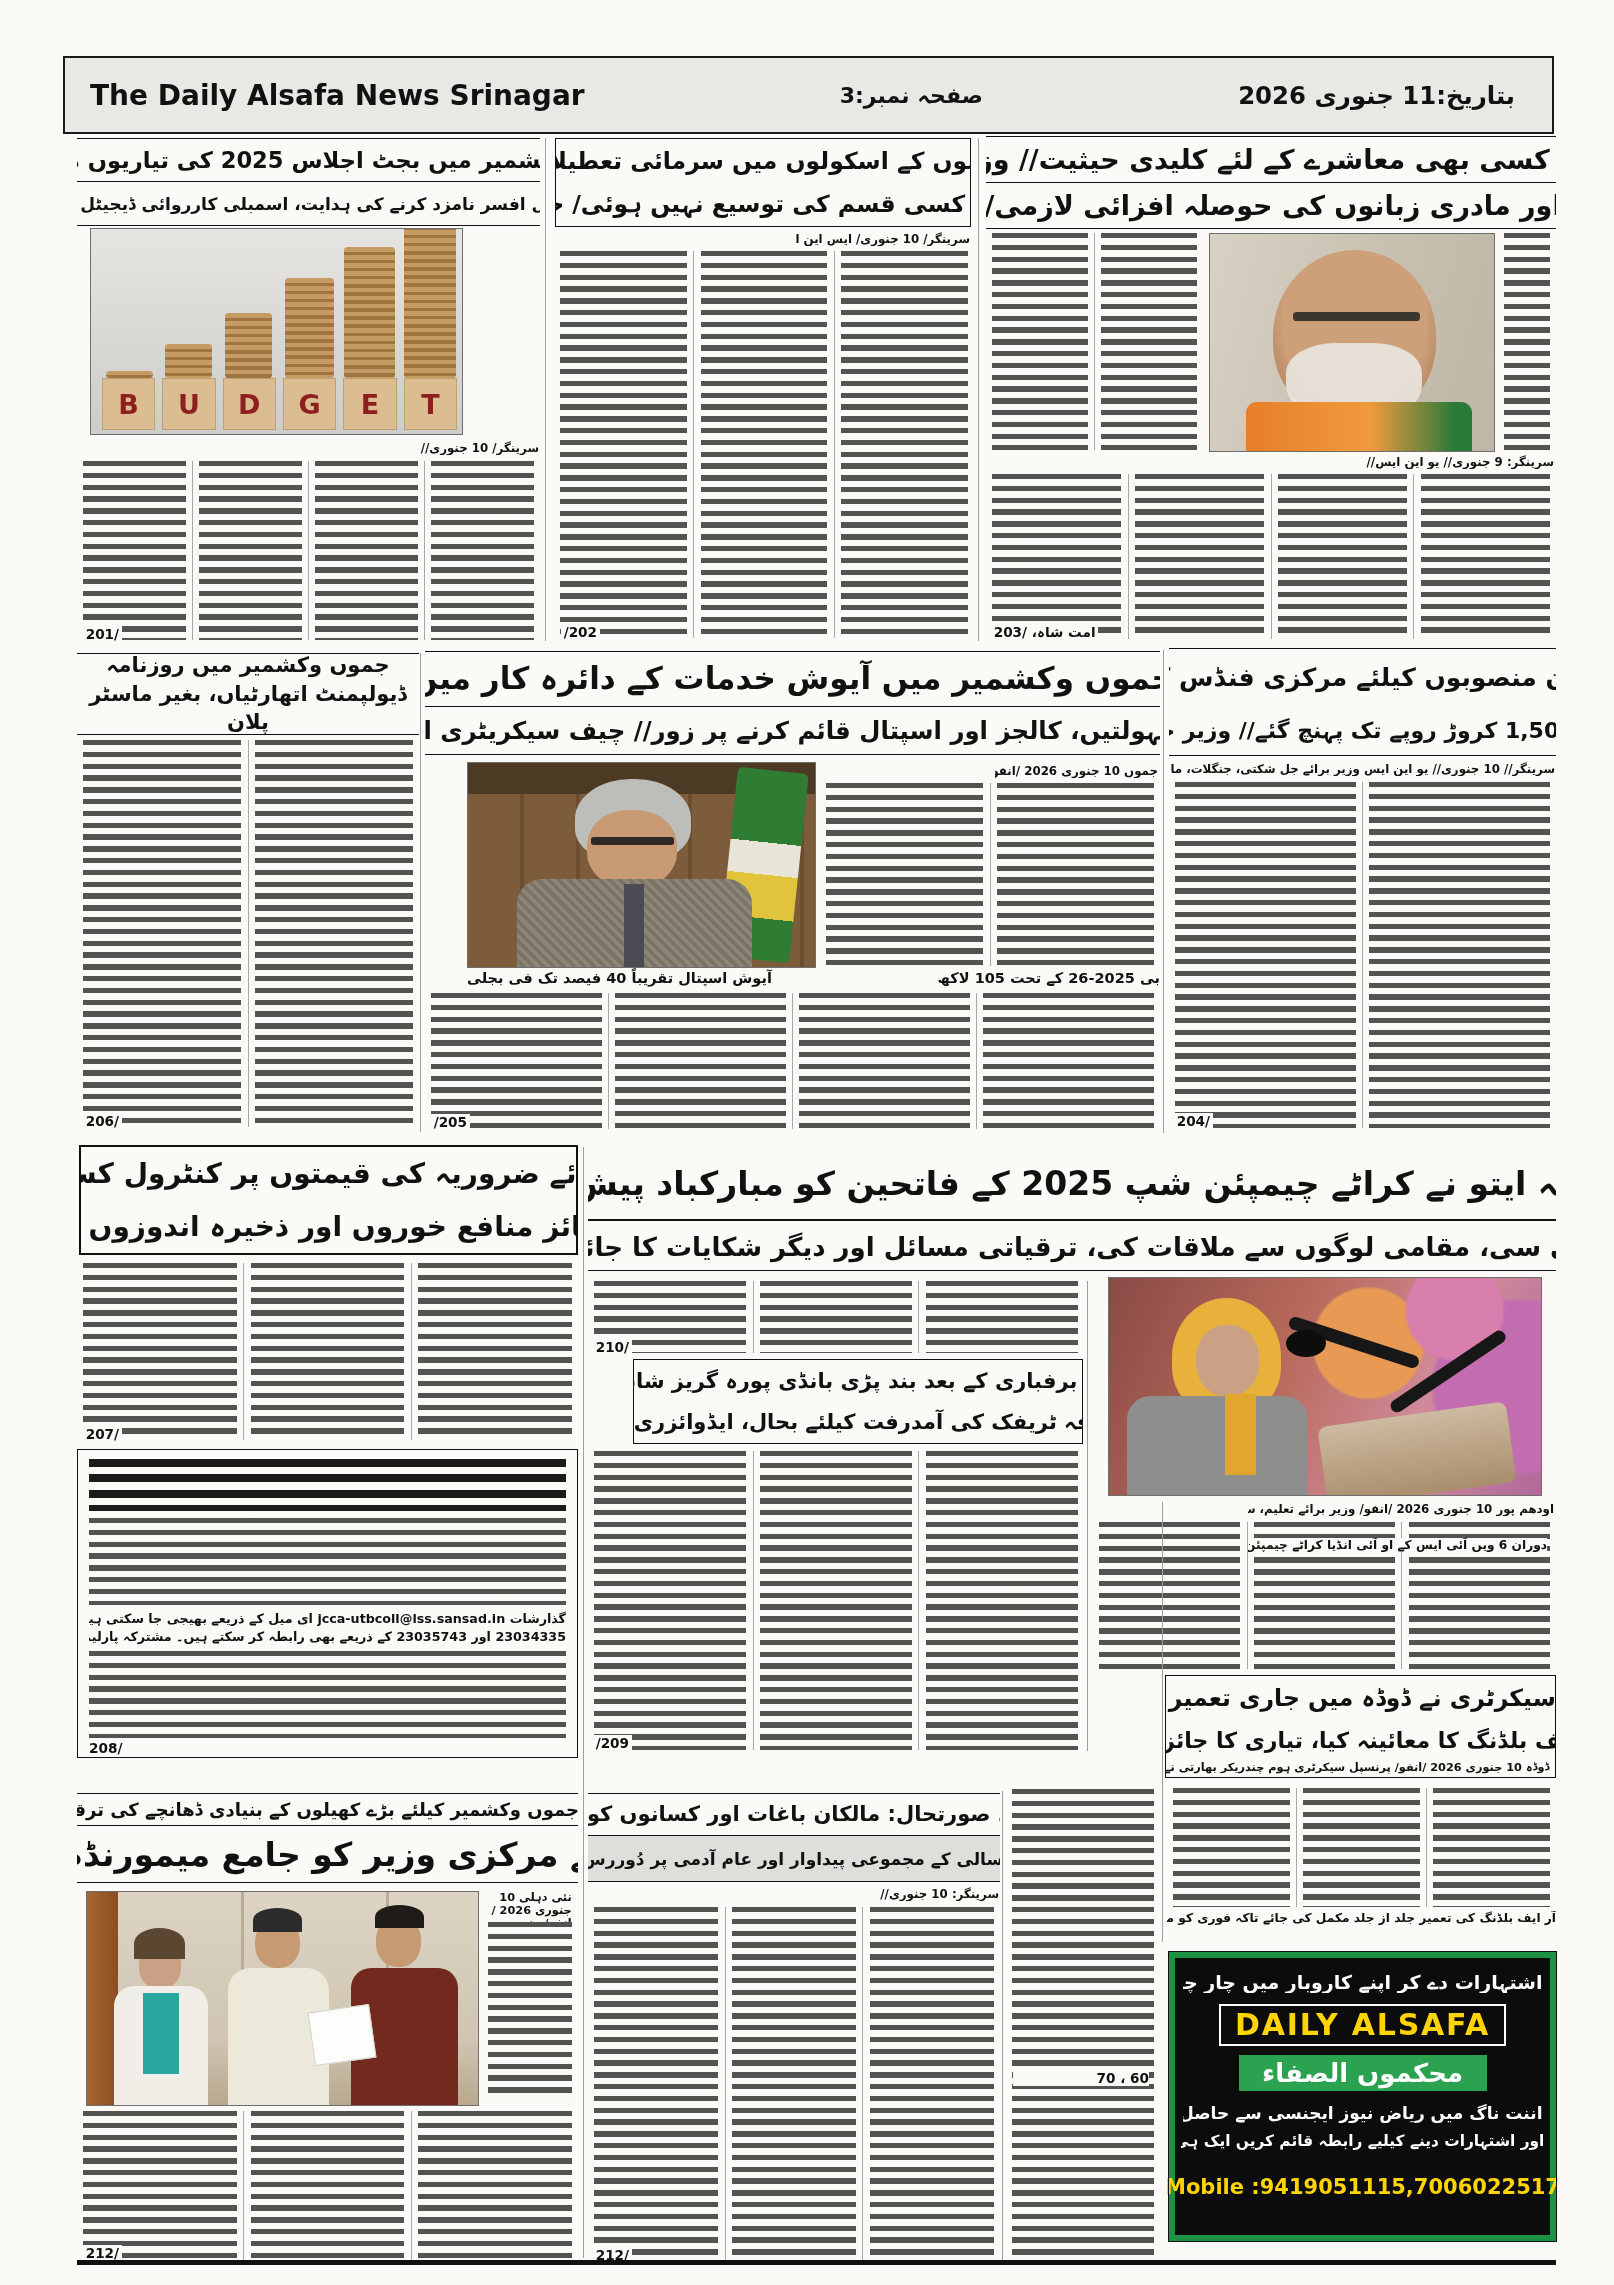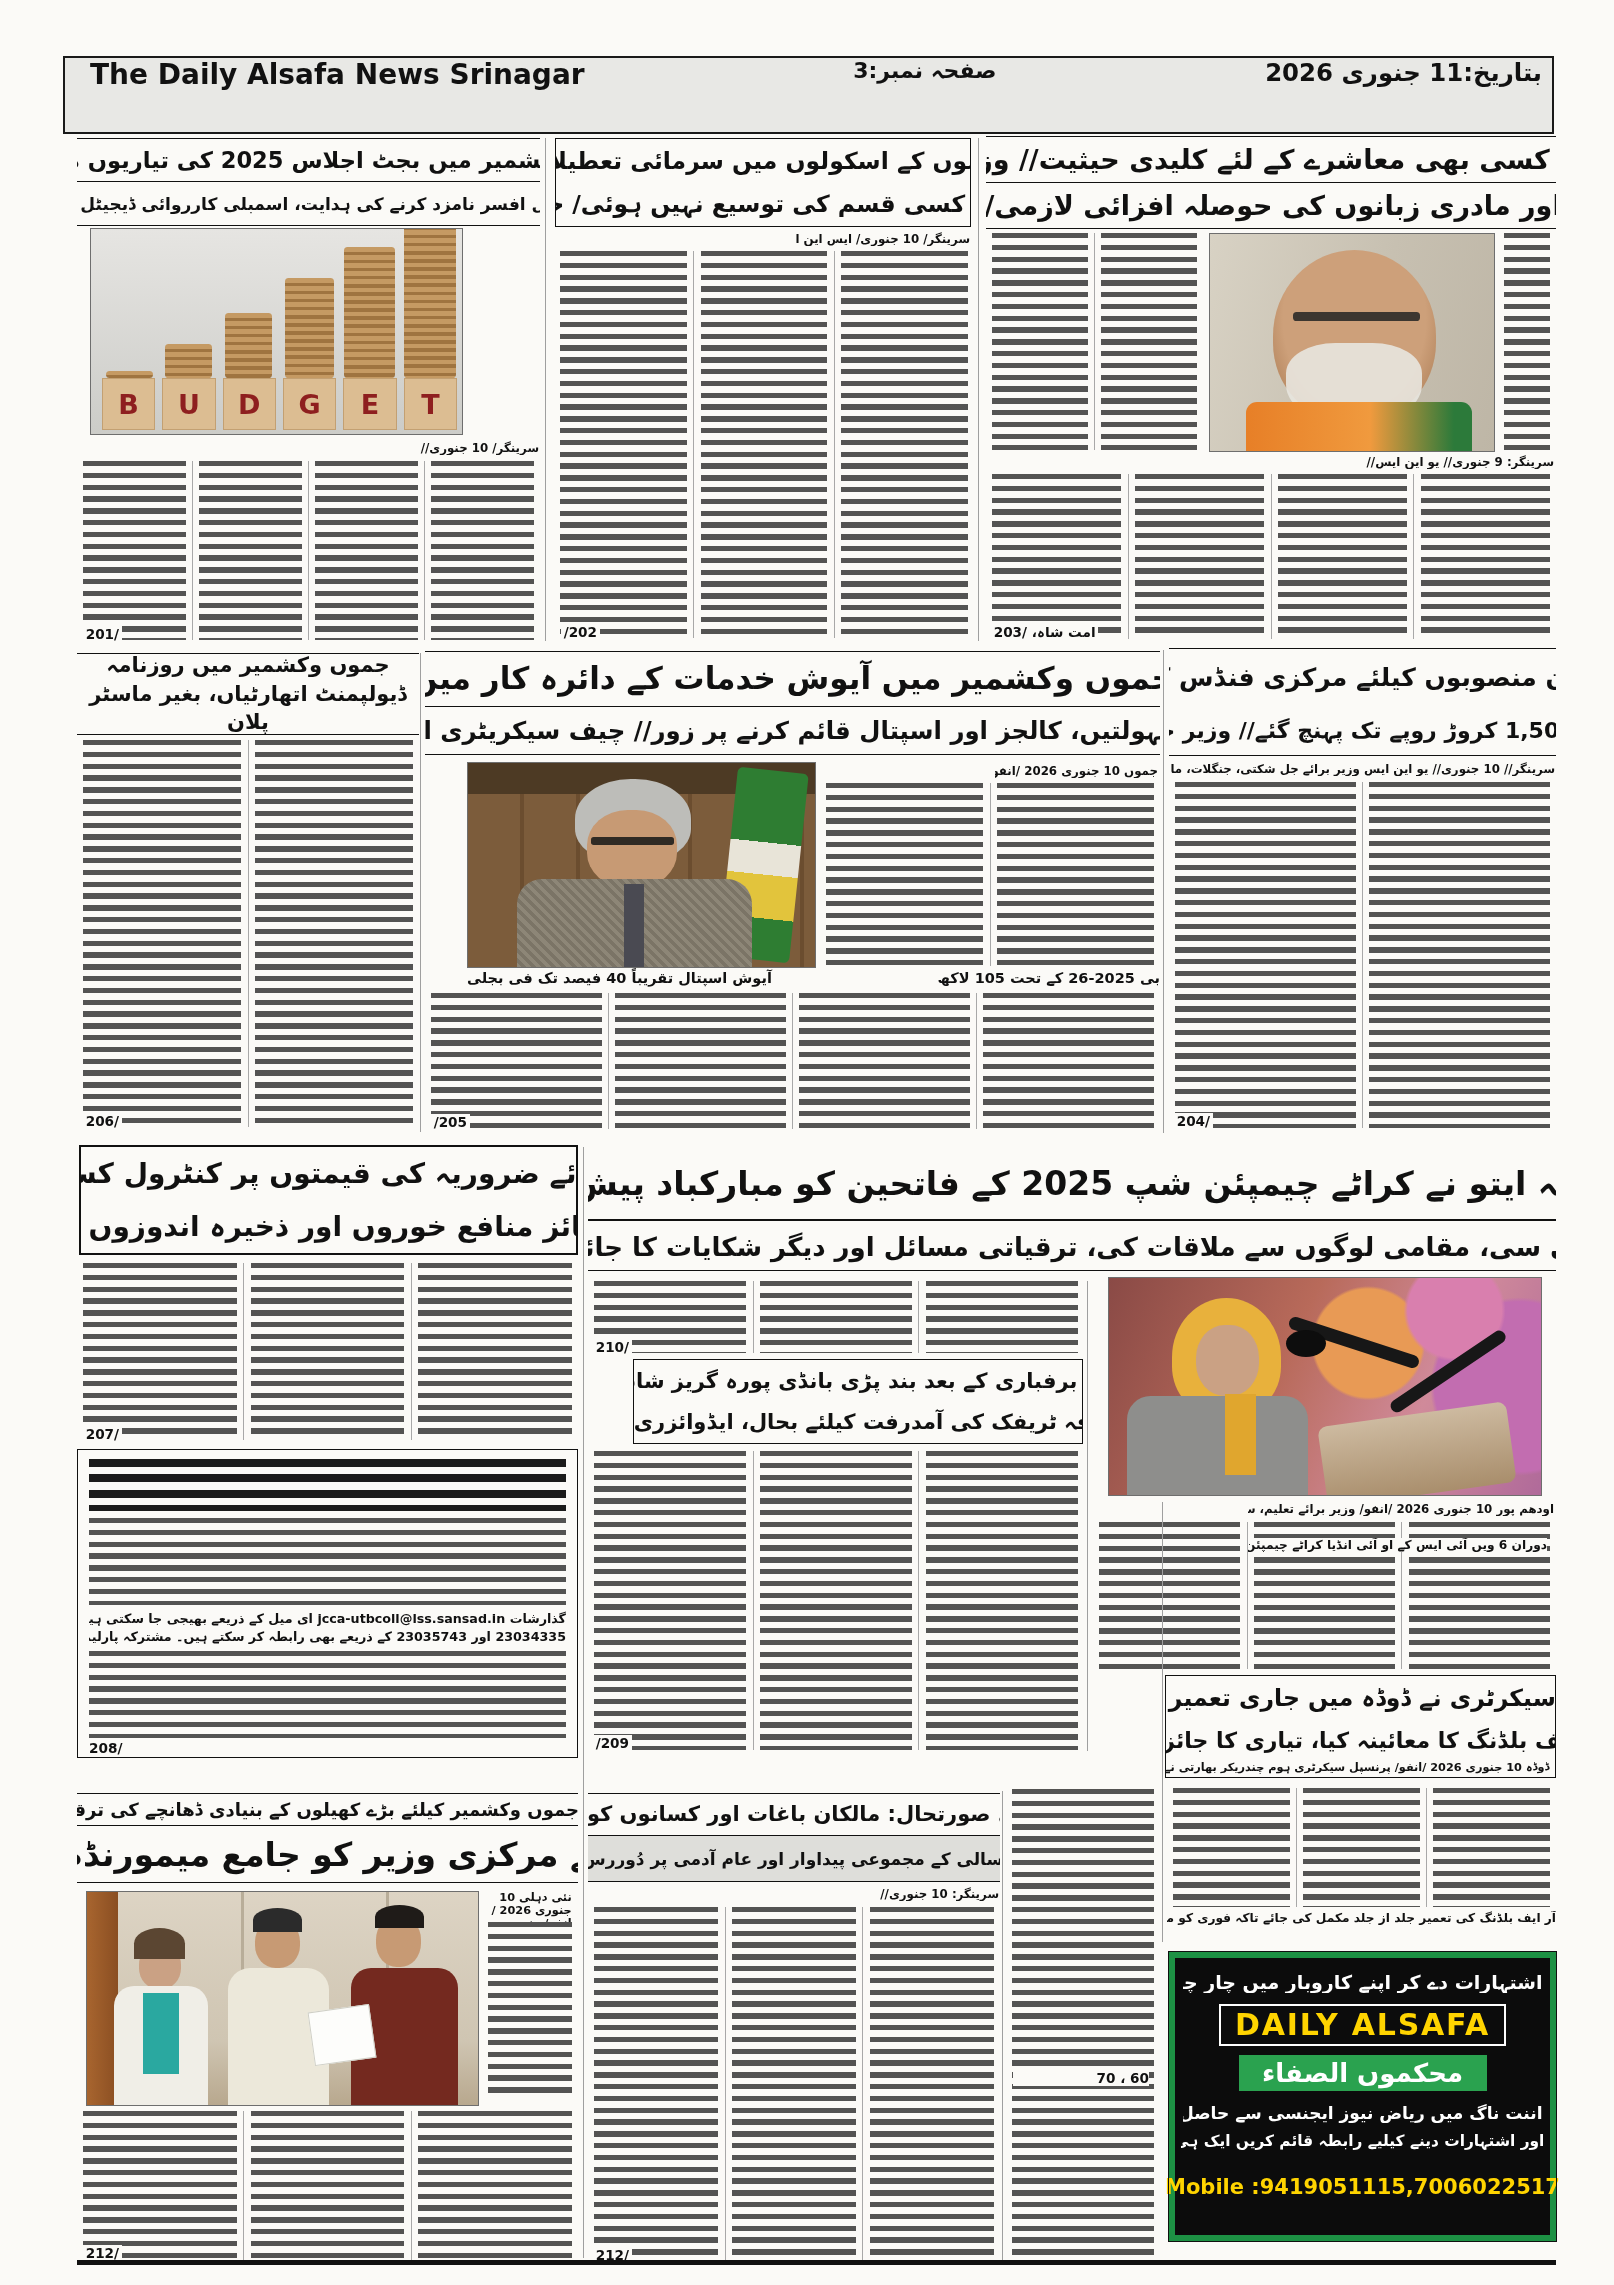--- a/index.html
+++ b/index.html
@@ -27,24 +27,24 @@
   
   .adbox{position:absolute;background:#0c0c0c;border:6.3px solid #1d9144;outline:1.8px solid #111;
          display:flex;flex-direction:column;align-items:center;}
   .ad-ur{color:#fff;font-weight:bold;direction:rtl;text-align:center;white-space:nowrap;overflow:hidden;}
 </style>
 </head>
 <body>
 
 <div class="page">
 
-  <div class="abs" style="left:63px;top:56px;width:1491px;height:78px;background:#e8e8e5;border:2.7px solid #1a1a1a;box-sizing:border-box;display:flex;">
+  <div class="abs" style="left:63px;top:56px;width:1491px;height:78px;background:#e8e8e5;border:2.7px solid #1a1a1a;box-sizing:border-box;display:flex;align-items:center;">
     <div style="font-weight:bold;font-size:28px;padding-left:25px;white-space:nowrap;">The Daily Alsafa News Srinagar</div>
     <div class="rtl" style="flex:1;text-align:center;font-weight:bold;font-size:22px;">صفحہ نمبر:3</div>
-    <div class="rtl" style="font-weight:bold;font-size:24.4px;padding-right:10px;white-space:nowrap;">بتاریخ:11 جنوری 2026</div>
+    <div class="rtl" style="font-weight:bold;font-size:24.4px;padding-right:37px;white-space:nowrap;">بتاریخ:11 جنوری 2026</div>
   </div>
 
   <div class="abs hd" style="left:77px;top:138px;width:463px;height:42px;font-size:22.6px;border-top:1.8px solid #111;">جموں وکشمیر میں بجٹ اجلاس 2025 کی تیاریوں میں تیزی</div>
   <div class="abs hd" style="left:77px;top:181px;width:463px;height:43px;font-size:17px;border-top:0.9px solid #111;border-bottom:1.8px solid #111;">محکموں کو نوڈل افسر نامزد کرنے کی ہدایت، اسمبلی کارروائی ڈیجیٹل انداز میں ہوگی</div>
 
   <div class="photo" style="left:90px;top:228px;width:371px;height:205px;background:linear-gradient(#e6e5e2,#ccccc8);">
 
     <div class="pobj" style="left:14.5px;bottom:56px;width:47px;height:7.2px;background:repeating-linear-gradient(to bottom,#c59a63 0 4.5px,#9f7440 4.5px 8.1px);border-radius:3.6px;"></div>
     <div class="pobj" style="left:74px;bottom:56px;width:47px;height:34px;background:repeating-linear-gradient(to bottom,#c59a63 0 4.5px,#9f7440 4.5px 8.1px);border-radius:3.6px;"></div>
     <div class="pobj" style="left:134px;bottom:56px;width:47px;height:65px;background:repeating-linear-gradient(to bottom,#c59a63 0 4.5px,#9f7440 4.5px 8.1px);border-radius:3.6px;"></div>

